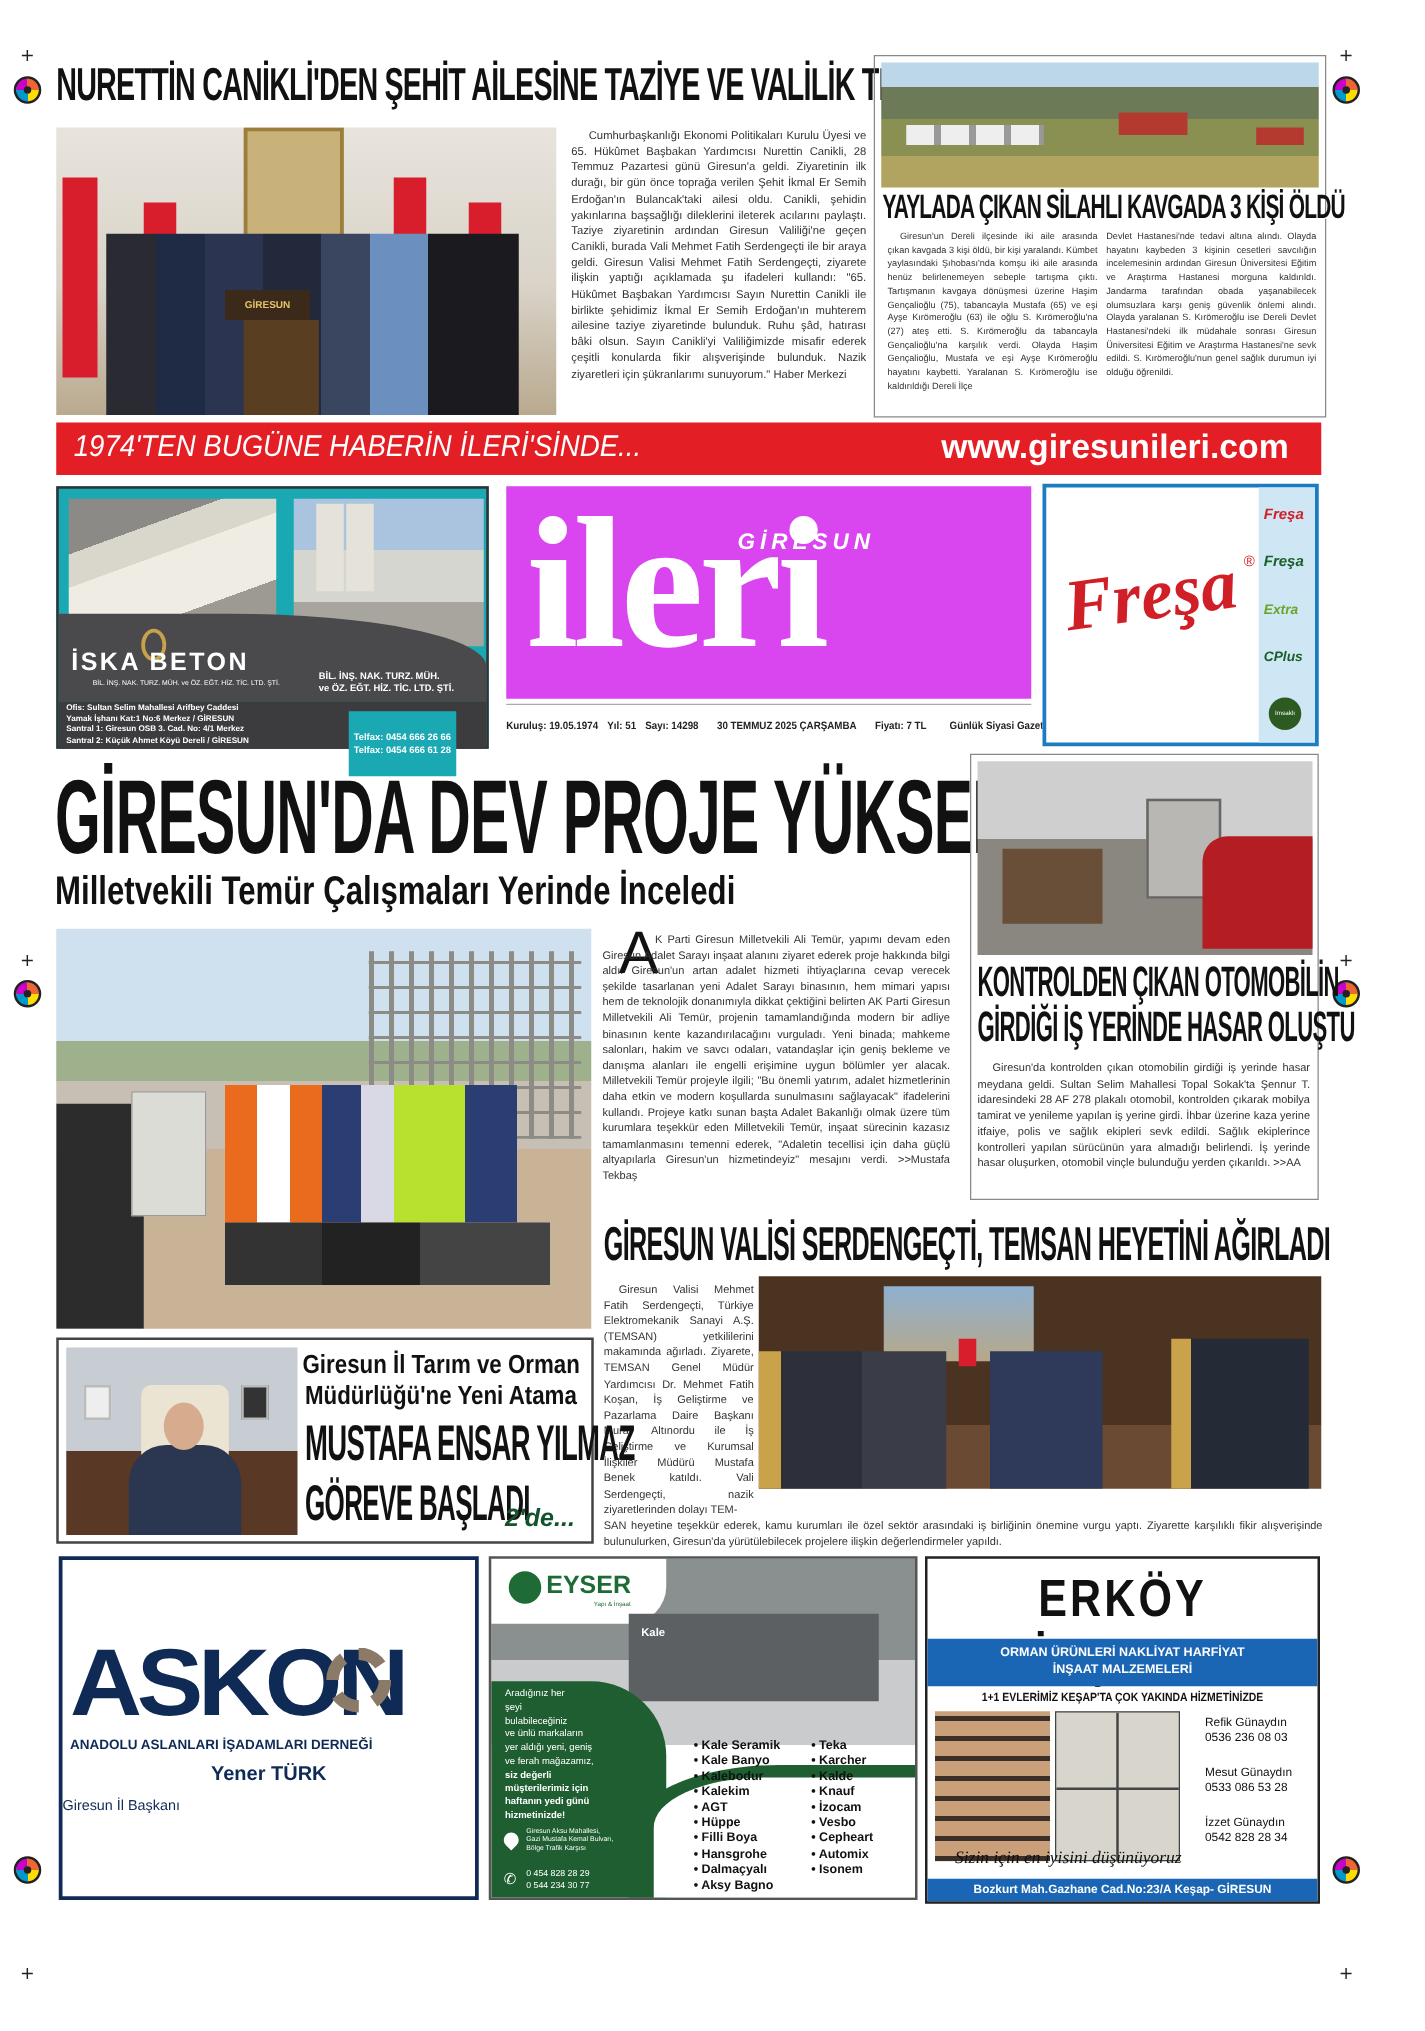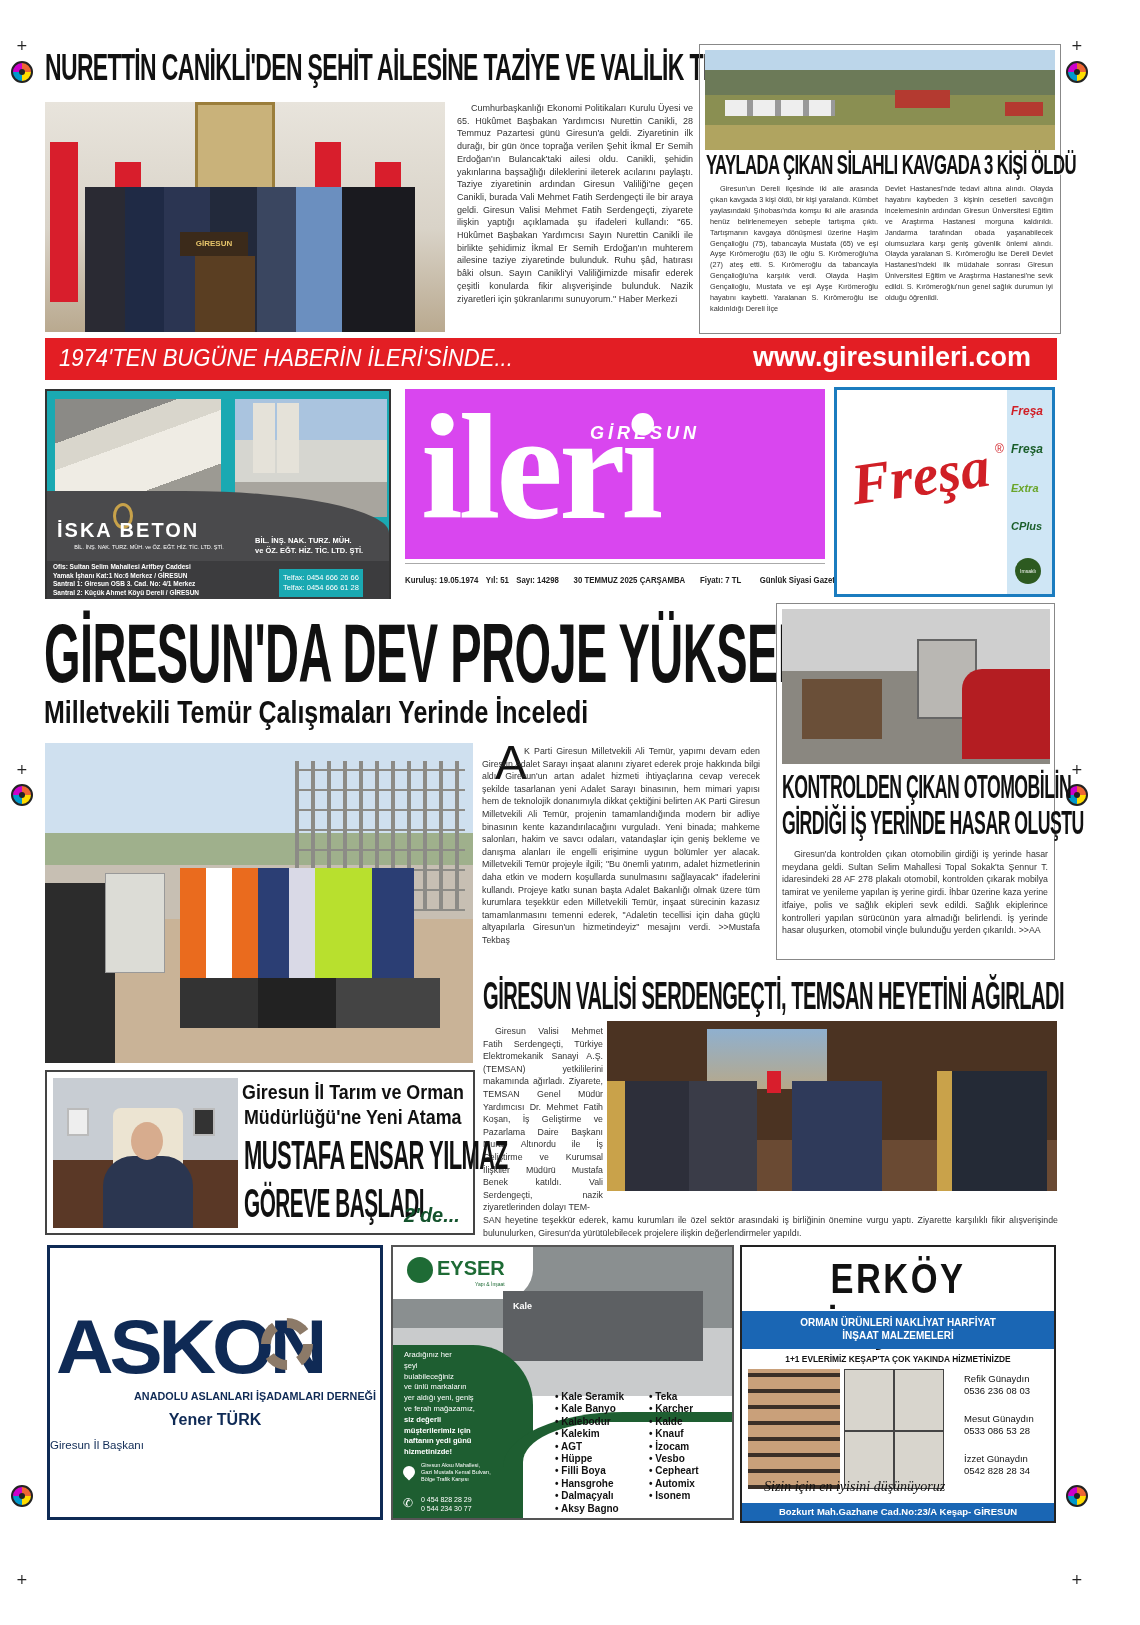--- a/index.html
+++ b/index.html
@@ -73,21 +73,21 @@
       <div>BİL. İNŞ. NAK. TURZ. MÜH.</div>
       <div>ve ÖZ. EĞT. HİZ. TİC. LTD. ŞTİ.</div>
     </div>
   <div class="abs" style="left:0;top:170px;width:342px;height:38px;background:#3c3c3e"></div>
   <div class="abs" style="left:6px;top:172px;font-size:6.5px;font-weight:bold;color:#fff;line-height:8.5px">
     <div>Ofis: Sultan Selim Mahallesi Arifbey Caddesi</div>
     <div>Yamak İşhanı Kat:1 No:6 Merkez / GİRESUN</div>
     <div>Santral 1: Giresun OSB 3. Cad. No: 4/1 Merkez</div>
     <div>Santral 2: Küçük Ahmet Köyü Dereli / GİRESUN</div>
   </div>
-  <div class="abs" style="left:232px;top:178px;font-size:7.5px;font-weight:normal;color:#fff;line-height:10px;background:#1aa9b2;padding:4px 4px">
+  <div class="abs" style="left:232px;top:178px;font-size:7.5px;font-weight:bold;color:#fff;line-height:10px;background:#1aa9b2;padding:16px 4px">
     <div>Telfax: 0454 666 26 66</div>
     <div>Telfax: 0454 666 61 28</div>
   </div>
 </div>
 
 <div class="abs" style="left:405px;top:389px;width:420px;height:170px;background:#d946ef">
   <div class="abs" style="left:185px;top:34px;font-size:18px;font-weight:bold;color:#fff;letter-spacing:4px;font-style:italic">GİRESUN</div>
   <div class="abs" style="left:16px;top:-22px;font-size:150px;font-weight:bold;color:#fff;font-family:'Liberation Serif',serif;letter-spacing:-4px;line-height:200px">ileri</div>
 </div>
 <div class="abs" style="left:405px;top:563px;width:420px;height:1px;background:#aaa"></div>
@@ -160,21 +160,21 @@
 </div>
 <div class="abs" style="left:242px;top:1080px;font-size:21px;font-weight:bold;color:#111;white-space:nowrap;transform:scaleX(.85);transform-origin:left">Giresun İl Tarım ve Orman</div>
 <div class="abs" style="left:244px;top:1105px;font-size:21px;font-weight:bold;color:#111;white-space:nowrap;transform:scaleX(.85);transform-origin:left">Müdürlüğü'ne Yeni Atama</div>
 <div class="abs cond" style="left:244px;top:1132px;font-size:40px;line-height:46px;transform:scaleX(.55);color:#111">MUSTAFA ENSAR YILMAZ</div>
 <div class="abs cond" style="left:244px;top:1180px;font-size:40px;line-height:46px;transform:scaleX(.52);color:#111">GÖREVE BAŞLADI</div>
 <div class="abs" style="left:404px;top:1204px;font-size:20px;font-weight:bold;font-style:italic;color:#14532d">2'de...</div>
 
 <div class="abs" style="left:47px;top:1245px;width:336px;height:275px;border:3px solid #0f2a55;background:#fff">
   <div class="abs" style="left:6px;top:55px;font-size:76px;font-weight:bold;color:#0f2a55;letter-spacing:-4px;font-family:'Liberation Sans',sans-serif;transform:scaleX(1.05);transform-origin:left">ASKON</div>
   <div class="abs" style="left:211px;top:70px;width:52px;height:52px;border-radius:50%;border:10px dashed #8c7a68"></div>
-  <div class="abs" style="left:6px;top:142px;width:320px;font-size:10.8px;font-weight:bold;color:#0f2a55;text-align:right;white-space:nowrap">ANADOLU ASLANLARI İŞADAMLARI DERNEĞİ</div>
+  <div class="abs" style="left:6px;top:142px;width:320px;font-size:10.8px;font-weight:bold;color:#0f2a55;text-align:left;white-space:nowrap">ANADOLU ASLANLARI İŞADAMLARI DERNEĞİ</div>
   <div class="abs" style="left:0;top:163px;width:330px;font-size:16px;font-weight:bold;color:#0f2a55;text-align:center">Yener TÜRK</div>
   <div class="abs" style="left:0;top:191px;width:360px;font-size:11.5px;color:#0f2a55;">Giresun İl Başkanı</div>
 </div>
 
 <div class="abs" style="left:391px;top:1245px;width:343px;height:275px;border:2px solid #555;overflow:hidden;background:linear-gradient(180deg,#8a8f90 0 30%,#c9cbcc 30% 55%,#fff 55%)">
   <div class="abs" style="left:0;top:0;width:140px;height:52px;background:#fff;border-radius:0 0 30px 0">
     <div class="abs" style="left:14px;top:10px;width:26px;height:26px;border-radius:50%;background:#1e6b35"></div>
     <div class="abs" style="left:44px;top:10px;font-size:20px;font-weight:bold;color:#1e6b35">EYSER</div>
     <div class="abs" style="left:82px;top:34px;font-size:5px;color:#1e6b35">Yapı &amp; İnşaat</div>
   </div>

